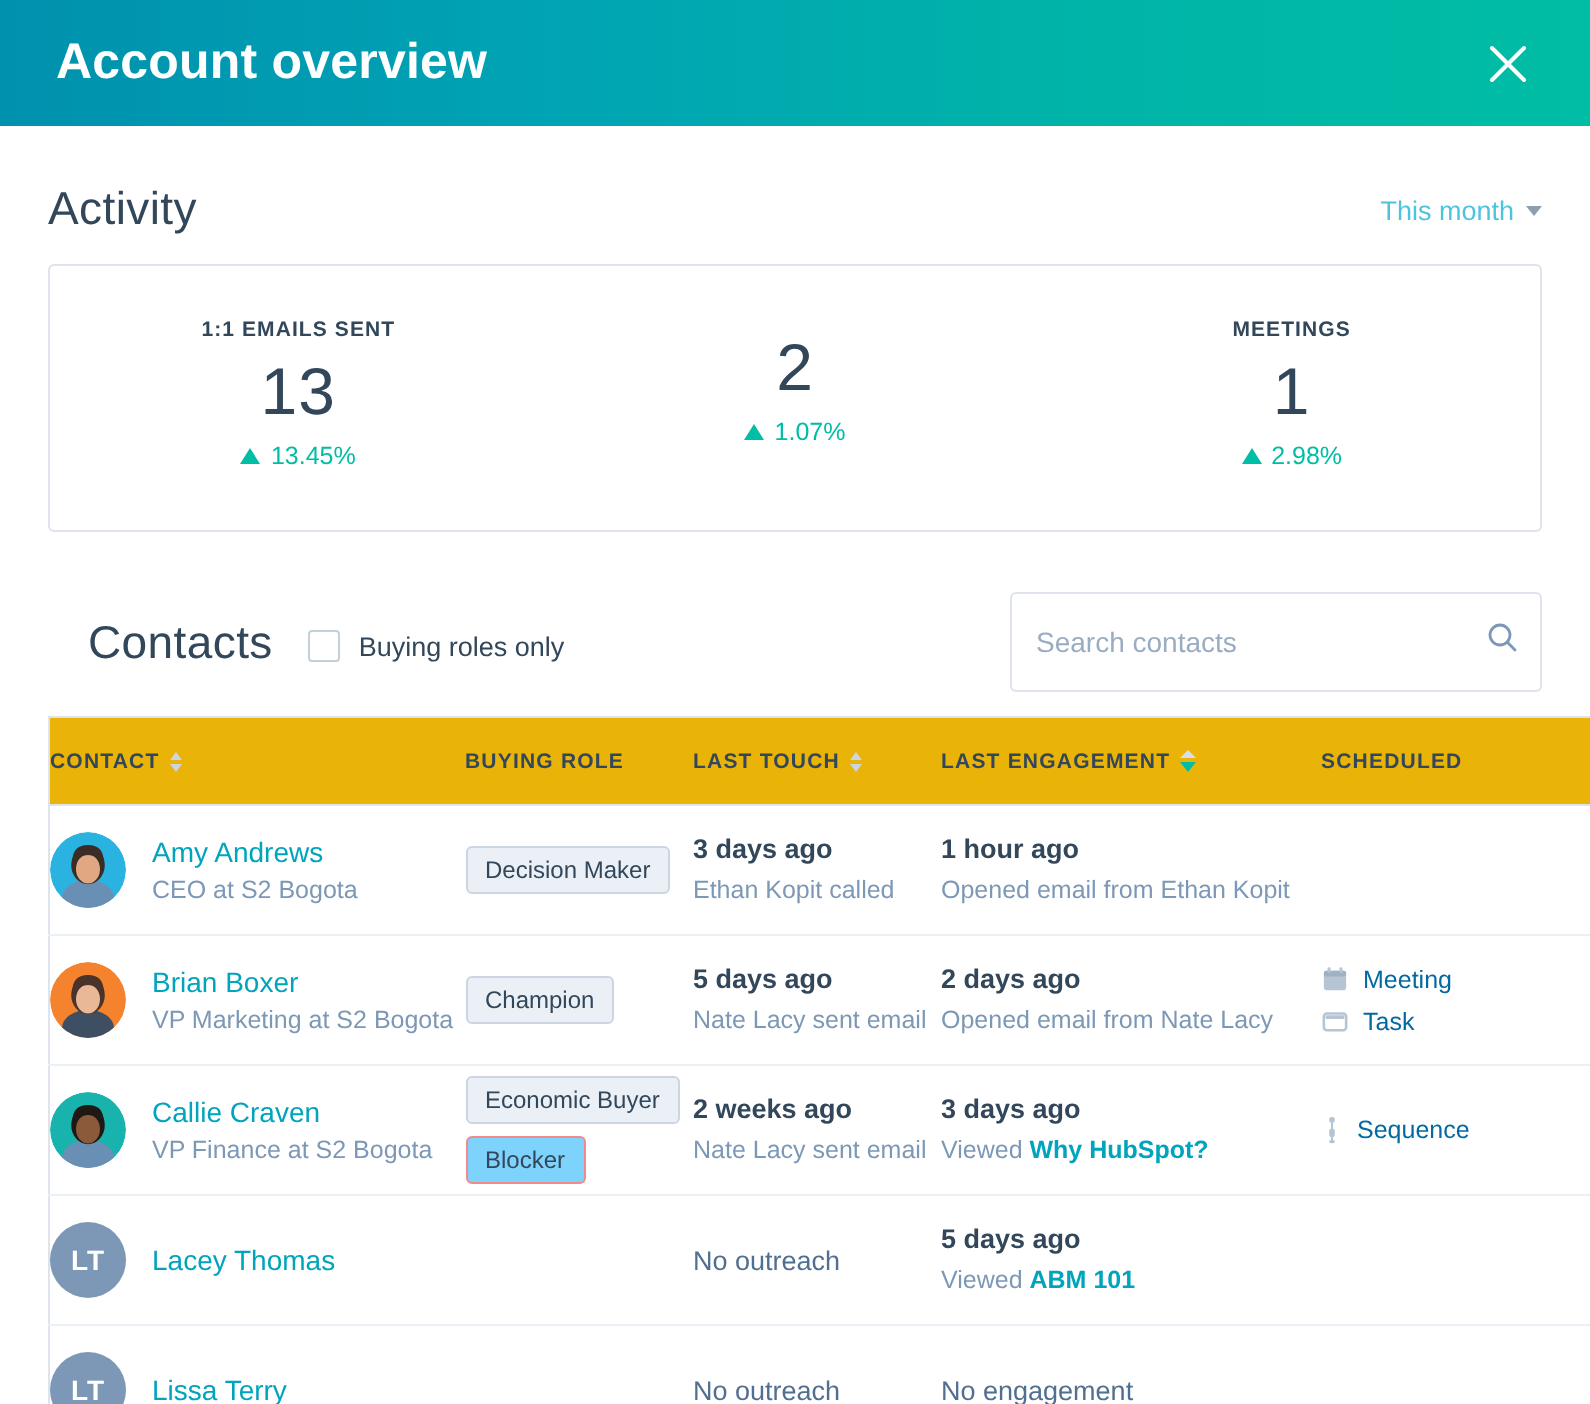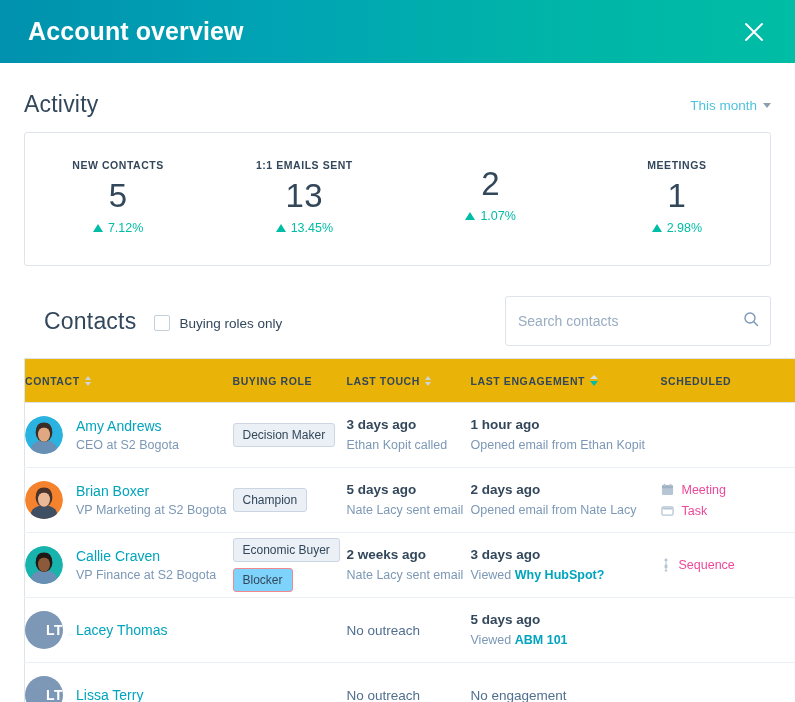--- a/index.html
+++ b/index.html
@@ -122,21 +122,21 @@
   }
   .table tbody tr:last-child td { border-bottom: none; }
   td.c-contact { padding-left: 22px; }
   td.c-role { padding-right: 8px; }
   td.c-engage { padding-left: 14px; }
   td.c-sched { padding-left: 14px; }
 
   .contact-cell { display: flex; align-items: center; gap: 13px; }
   .avatar {
     width: 38px; height: 38px; border-radius: 50%; flex: 0 0 38px; overflow: hidden;
-    display: flex; align-items: center; justify-content: flex-end; position: relative;
+    display: flex; align-items: center; justify-content: center; position: relative;
   }
   .avatar.initials {
     background: #7c98b6; color: #ffffff; font-size: 14px; font-weight: bold; letter-spacing: .5px;
   }
   .avatar .photo { position: absolute; inset: 0; }
   .contact-name { font-size: 14px; color: #00a4bd; line-height: 1.35; }
   .contact-sub { font-size: 12.5px; color: #7c98b6; line-height: 1.35; margin-top: 1px; }
 
   .badge {
     display: inline-block; font-size: 12px; padding: 4px 9px; border-radius: 3px;
@@ -144,21 +144,21 @@
   }
   .badge.blocker { border-color: #f2888c; background: #7dd3fc; color: #33475b; }
   .badge-stack { display: flex; flex-direction: column; gap: 6px; align-items: flex-start; }
 
   .stack-main { font-size: 13.5px; color: #33475b; font-weight: bold; line-height: 1.4; }
   .stack-sub { font-size: 12.5px; color: #7c98b6; line-height: 1.4; margin-top: 2px; }
   .stack-sub a { color: #00a4bd; text-decoration: none; font-weight: bold; }
   .plain { font-size: 13.5px; color: #516f90; }
 
   .sched-list { display: flex; flex-direction: column; gap: 7px; }
-  .sched-item { display: flex; align-items: center; gap: 8px; font-size: 12.5px; color: #ec4899; text-align: center; }
+  .sched-item { display: flex; align-items: center; gap: 8px; font-size: 12.5px; color: #0369a1; text-align: center; }
   .sched-item svg { flex: 0 0 auto; display: block; }
 </style>
 </head>
 <body>
 
 <div class="page">
 
   <div class="topbar">
     <div class="topbar-title">Account overview</div>
     <div class="close-btn">
@@ -172,28 +172,20 @@
 
     <div class="section-head">
       <div class="section-title">Activity</div>
       <div class="period-select">
         <span>This month</span>
         <span class="caret-down"></span>
       </div>
     </div>
 
     <div class="stats-card" id="stats-card">
-        <div class="stat">
-          <div class="stat-label">NEW CONTACTS</div>
-          <div class="stat-value">5</div>
-          <div class="stat-delta">
-            <span class="tri-up"></span>
-            <span>7.12%</span>
-          </div>
-        </div>
         <div class="stat">
           <div class="stat-label">1:1 EMAILS SENT</div>
           <div class="stat-value">13</div>
           <div class="stat-delta">
             <span class="tri-up"></span>
             <span>13.45%</span>
           </div>
         </div>
         <div class="stat">
           <div class="stat-value">2</div>

